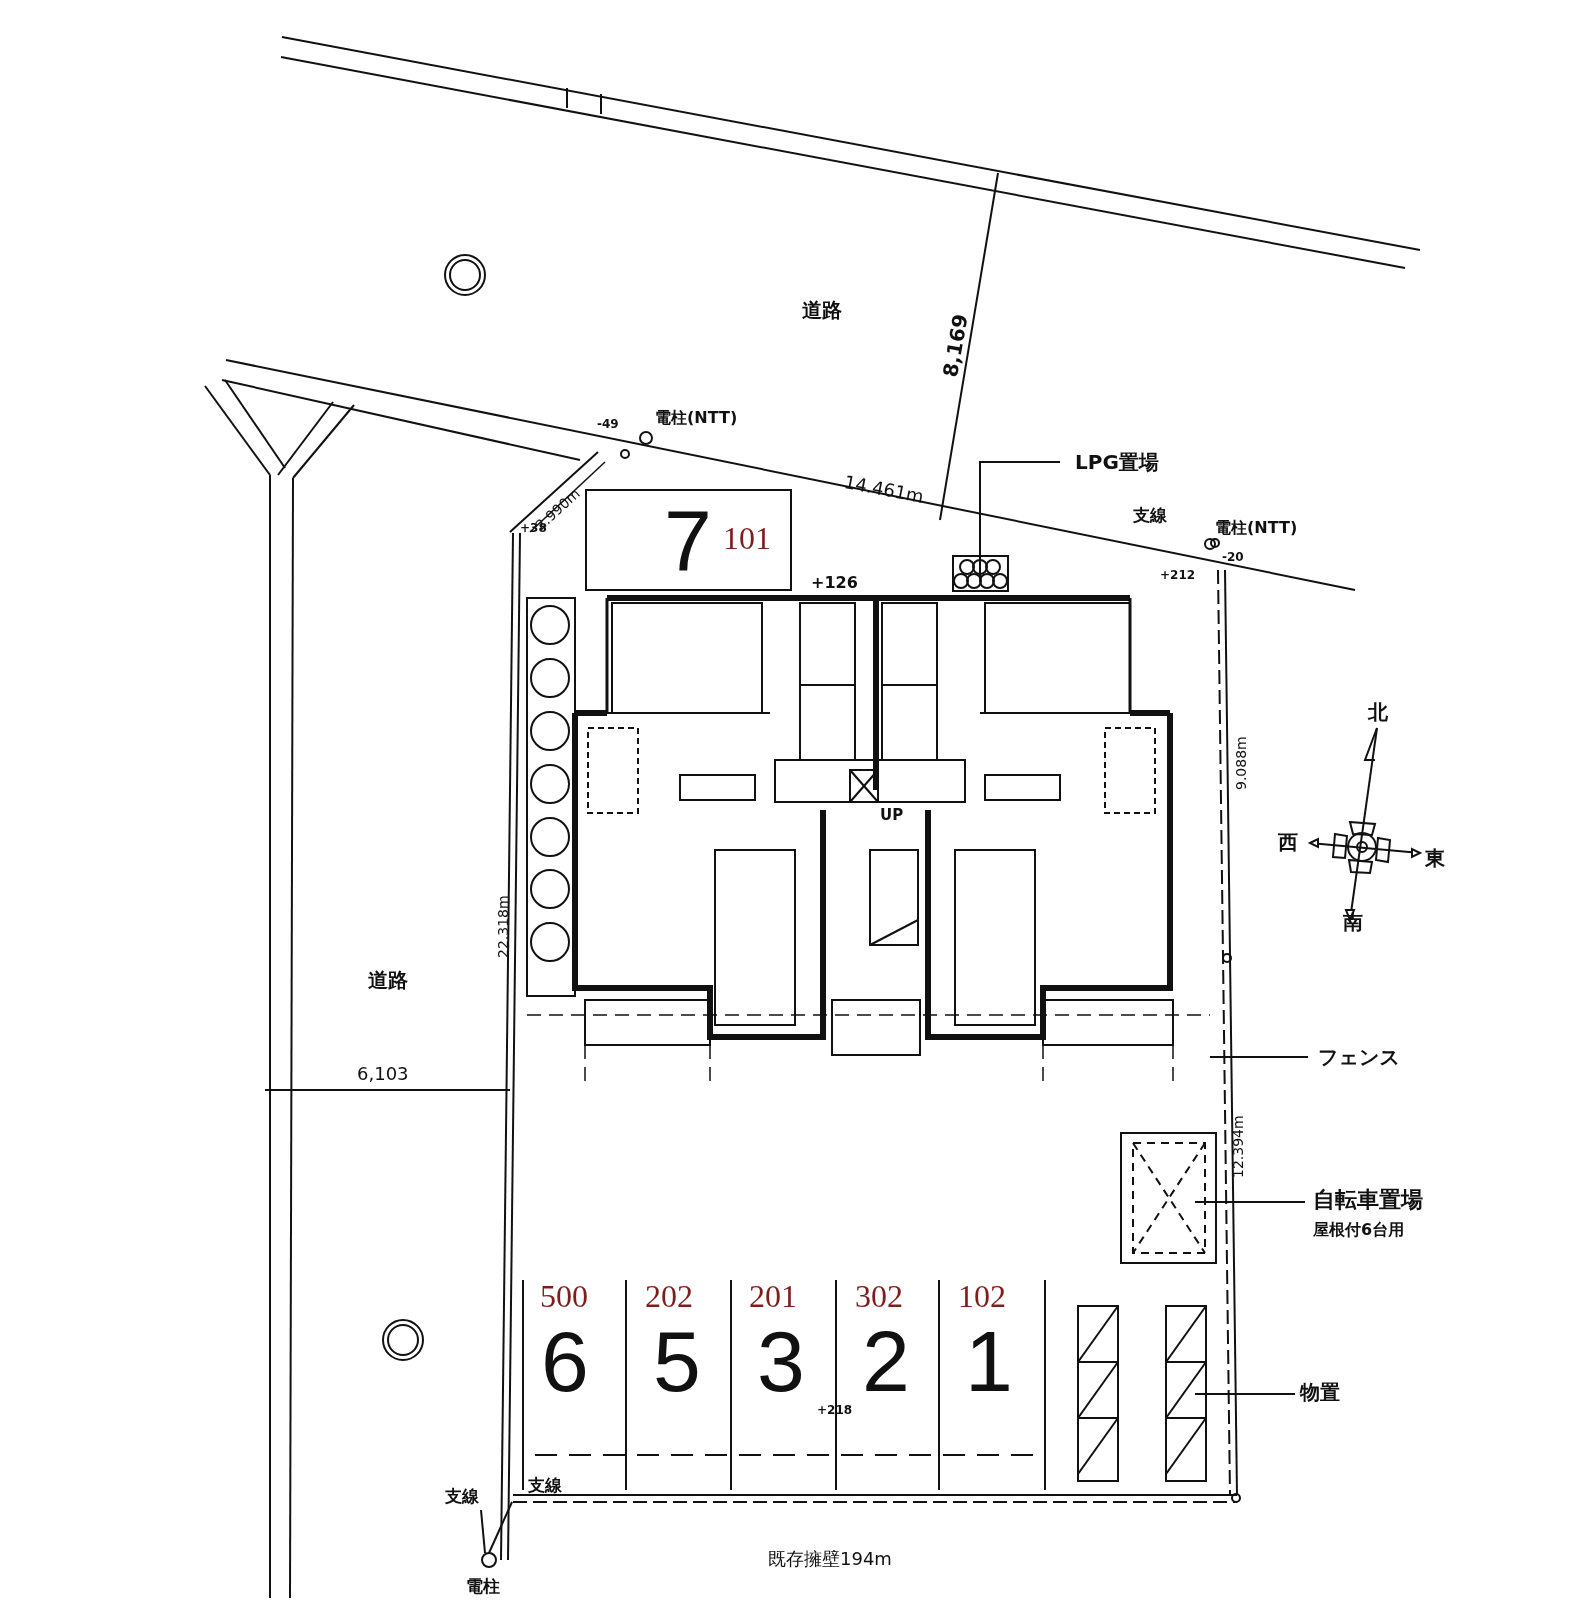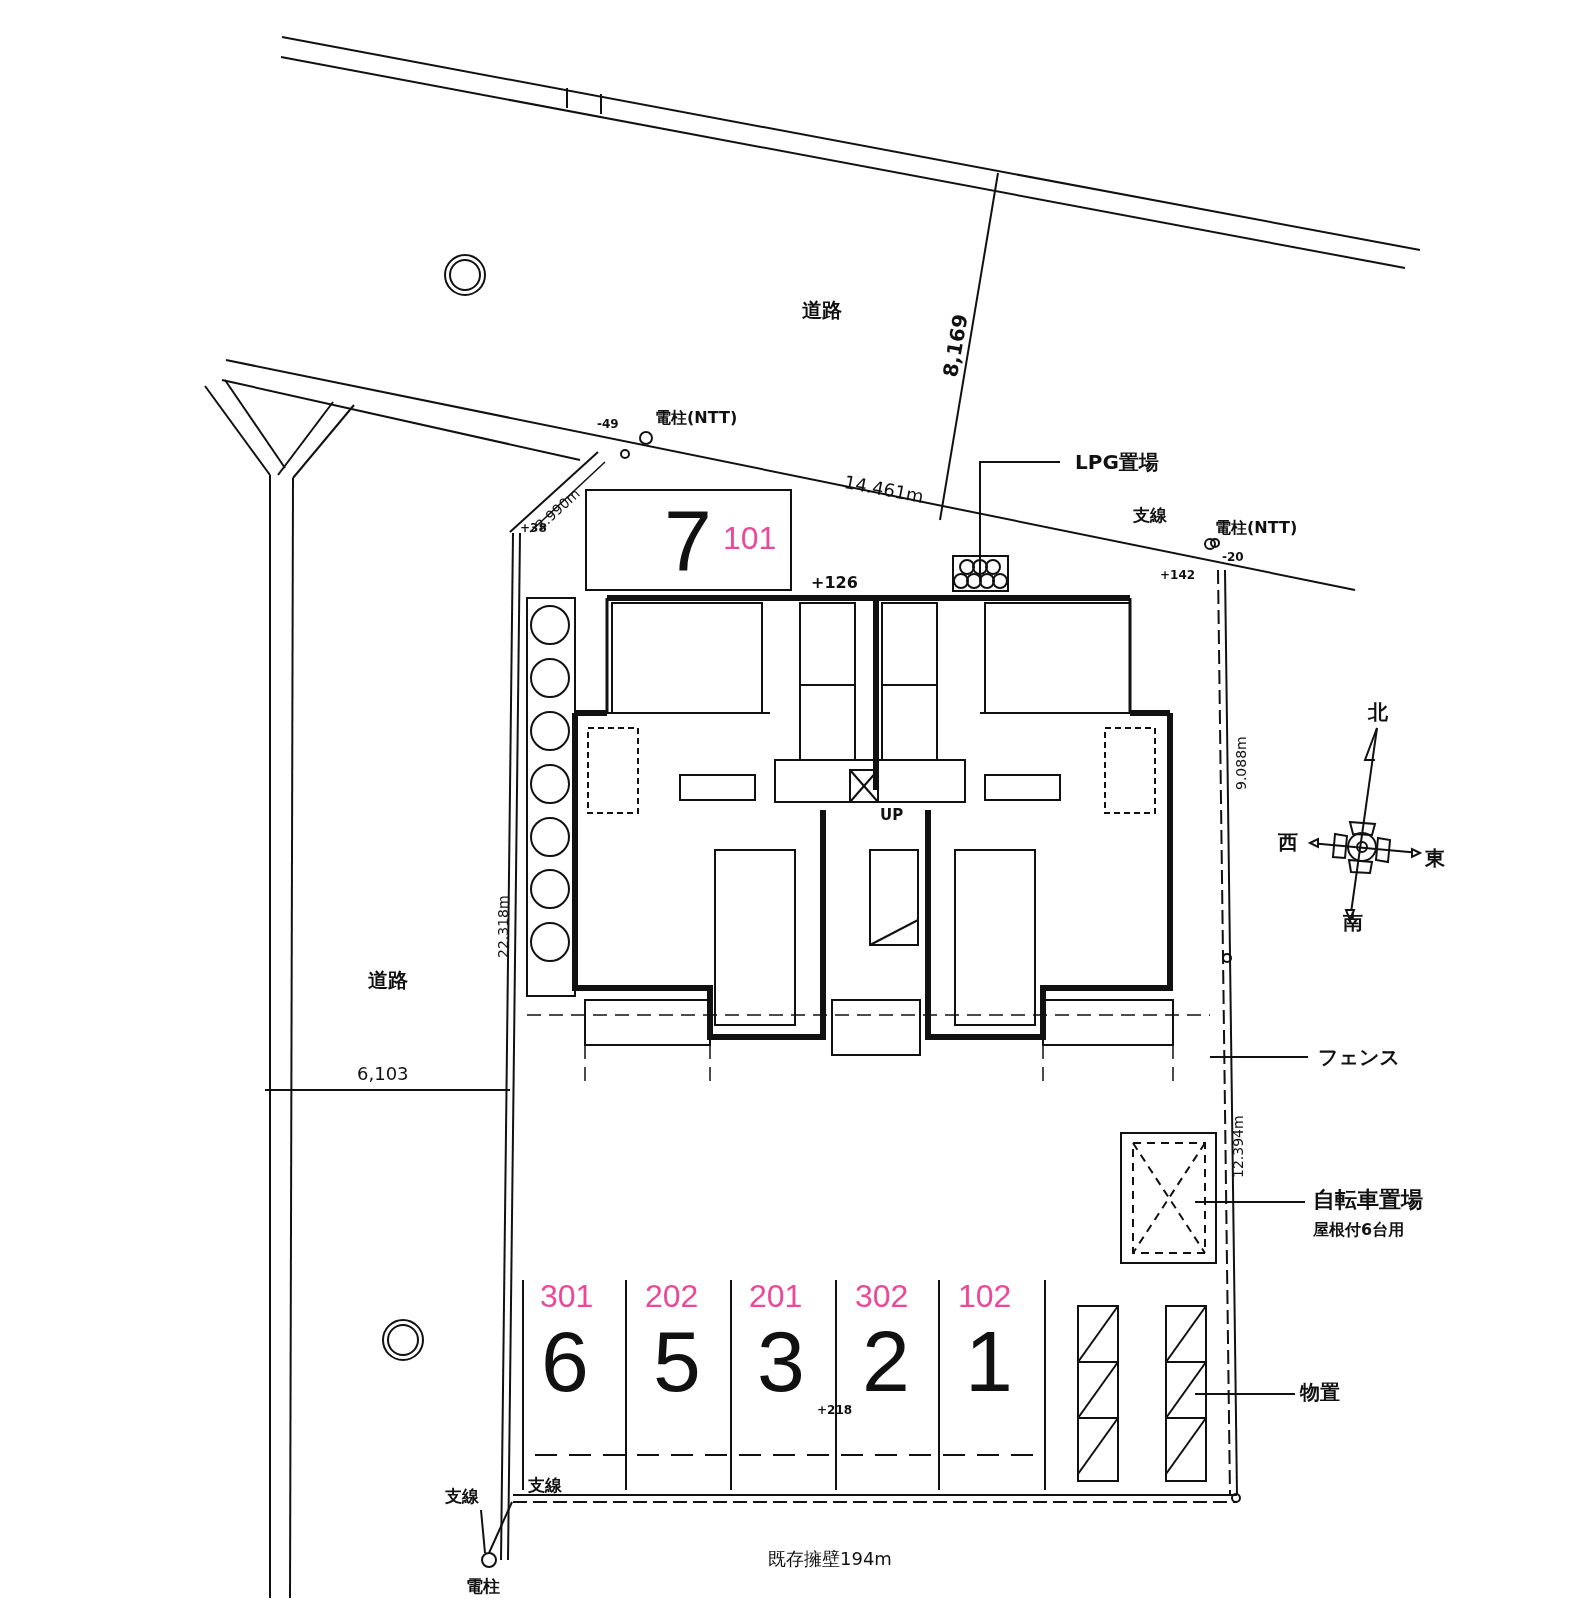--- a/index.html
+++ b/index.html
@@ -3,21 +3,21 @@
 <meta charset="utf-8">
 <style>
   html, body { margin: 0; padding: 0; background: #ffffff; }
   body { width: 1571px; height: 1616px; position: relative; overflow: hidden;
          font-family: "DejaVu Sans", sans-serif; color: #111; }
   svg { position: absolute; left: 0; top: 0; }
   .lbl { position: absolute; white-space: nowrap; font-weight: bold; font-size: 20px; color: #111; line-height: 1; }
   .lbl.sm { font-size: 14px; }
   .lbl.md { font-size: 18px; }
   .num-big { position: absolute; font-family: "Liberation Sans", sans-serif; font-size: 86px; line-height: 1; color: #111; }
-  .num-room { position: absolute; font-family: Liberation Sans, sans-serif; font-size: 32px; line-height: 1; color: #ec4899; }
+  .num-room { position: absolute; font-family: Liberation Serif, serif; font-size: 32px; line-height: 1; color: #7f1d1d; }
   .rot { transform-origin: left top; }
 </style>
 </head>
 <body>
 
 <svg width="1571" height="1616" viewBox="0 0 1571 1616" xmlns="http://www.w3.org/2000/svg" fill="none" stroke="#111" stroke-width="2">
 
   <g>
     <line x1="282" y1="37" x2="1420" y2="250"></line>
     <line x1="281" y1="57" x2="1405" y2="268"></line>
@@ -199,21 +199,21 @@
 <div class="lbl sm rot" style="left:533px;top:522px;transform:rotate(-42deg);font-weight:normal;">2.990m</div>
 <div class="lbl sm rot" style="left:496px;top:958px;transform:rotate(-90deg);font-weight:normal;">22.318m</div>
 <div class="lbl sm rot" style="left:1234px;top:790px;transform:rotate(-90deg);font-weight:normal;">9.088m</div>
 <div class="lbl sm rot" style="left:1231px;top:1178px;transform:rotate(-90deg);font-weight:normal;">12.394m</div>
 <div class="lbl md" style="left:768px;top:1508px;font-weight:normal;margin-top:42px;">既存擁壁194m</div>
 
 <div class="lbl sm" style="left:520px;top:522px;font-size:12px;">+38</div>
 <div class="lbl sm" style="left:597px;top:418px;font-size:12px;">-49</div>
 <div class="lbl sm" style="left:1222px;top:551px;font-size:12px;">-20</div>
 <div class="lbl sm" style="left:811px;top:575px;font-size:16px;">+126</div>
-<div class="lbl sm" style="left:1160px;top:569px;font-size:12px;">+142</div>
+<div class="lbl sm" style="left:1160px;top:569px;font-size:12px;">+212</div>
 <div class="lbl sm" style="left:817px;top:1404px;font-size:12px;">+218</div>
 
 <div class="lbl sm" style="left:655px;top:410px;font-size:16px;">電柱(NTT)</div>
 <div class="lbl sm" style="left:1215px;top:520px;font-size:16px;">電柱(NTT)</div>
 <div class="lbl sm" style="left:1133px;top:507px;font-size:17px;">支線</div>
 <div class="lbl sm" style="left:445px;top:1488px;font-size:17px;">支線</div>
 <div class="lbl sm" style="left:528px;top:1477px;font-size:17px;">支線</div>
 <div class="lbl sm" style="left:466px;top:1578px;font-size:17px;">電柱</div>
 
 <div class="lbl" style="left:1075px;top:452px;">LPG置場</div>
@@ -225,21 +225,21 @@
 <div class="lbl" style="left:1368px;top:702px;">北</div>
 <div class="lbl" style="left:1278px;top:832px;">西</div>
 <div class="lbl" style="left:1425px;top:848px;">東</div>
 <div class="lbl" style="left:1343px;top:912px;">南</div>
 
 <div class="lbl sm" style="left:880px;top:808px;font-size:15px;">UP</div>
 
 <div class="num-big" style="left:664px;top:497px;">7</div>
 <div class="num-room" style="left:723px;top:522px;">101</div>
 
-<div class="num-room" style="left:540px;top:1280px;">301</div>
+<div class="num-room" style="left:540px;top:1280px;">500</div>
 <div class="num-big" style="left:541px;top:1318px;">6</div>
 <div class="num-room" style="left:645px;top:1280px;">202</div>
 <div class="num-big" style="left:653px;top:1318px;">5</div>
 <div class="num-room" style="left:749px;top:1280px;">201</div>
 <div class="num-big" style="left:757px;top:1318px;">3</div>
 <div class="num-room" style="left:855px;top:1280px;">302</div>
 <div class="num-big" style="left:862px;top:1318px;">2</div>
 <div class="num-room" style="left:958px;top:1280px;text-align:right;">102</div>
 <div class="num-big" style="left:965px;top:1318px;">1</div>
 

